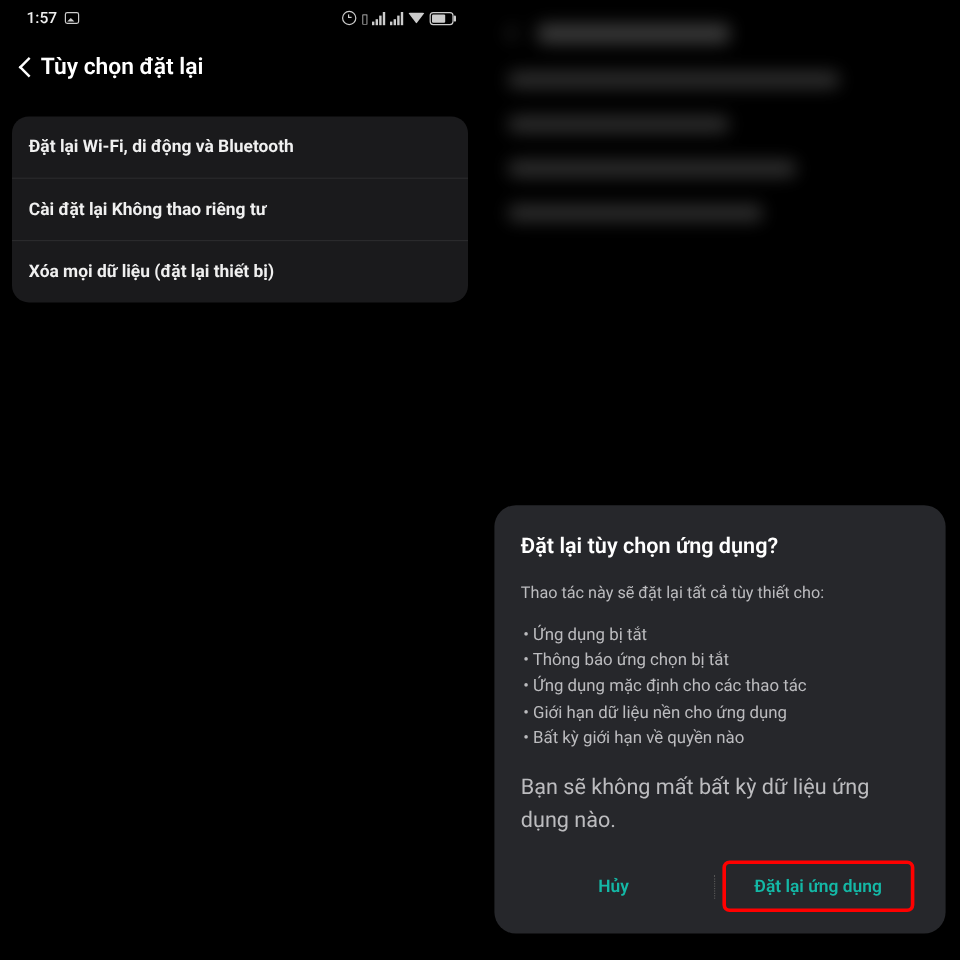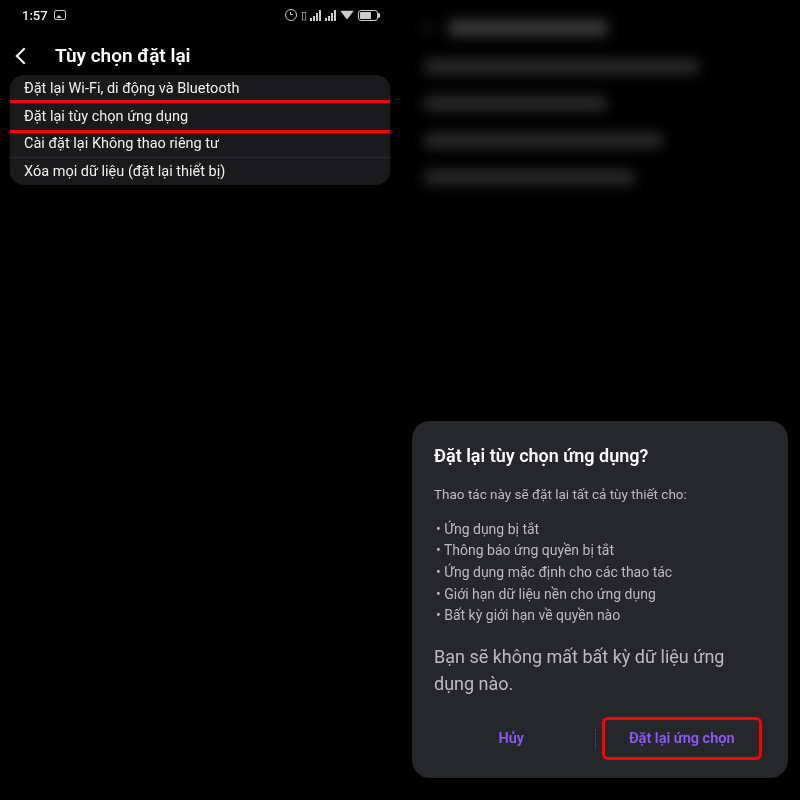--- a/index.html
+++ b/index.html
@@ -37,46 +37,47 @@
     border-radius: 2px;
     position: relative;
   }
   .pic-icon::after{
     content:""; position:absolute; left:1px; bottom:1px;
     width:0;height:0;border-left:3px solid transparent;border-right:3px solid transparent;border-bottom:3px solid #ccc;
   }
   .header {
     display: flex;
     align-items: center;
-    gap: 25px;
-    padding: 14px 18px 8px 18px;
+    gap: 4px;
+    padding: 14px 18px 30px 18px;
   }
   .back-chevron {
     width: 12px; height: 12px;
     border-left: 2px solid #fff;
     border-bottom: 2px solid #fff;
     transform: rotate(45deg);
   }
   .header-title {
     font-size: 19px;
     font-weight: 600;
     color: #fff;
   }
   .settings-card {
     margin: 0 10px;
     background: #1a1a1c;
     border-radius: 14px;
     overflow: hidden;
   }
   .settings-item {
-    padding: 5px 14px;
+    padding: 17px 14px;
     font-size: 14.5px;
     color: #f0f0f0;
     border-bottom: 1px solid #2a2a2c;
     position: relative;
+    font-weight: bold;
   }
   .settings-item:last-child { border-bottom: none; }
   .hl-red {
     border: 3px solid #ff0000;
     margin: -3px;
     z-index: 5;
   }
   
   .blur-area {
     padding: 20px 24px;
@@ -132,21 +133,21 @@
     justify-content: space-around;
     align-items: center;
     padding: 6px 0 8px 0;
     gap: 6px;
   }
   .dialog-btn {
     flex: 1;
     text-align: center;
     font-size: 14.5px;
     font-weight: 600;
-    color: #8b5cf6;
+    color: #14b8a6;
     padding: 10px 2px;
     border-radius: 6px;
   }
   .vdiv {
     width: 0px;
     height: 20px;
     border-left: 1px dotted #555;
   }
   .hl-red-btn {
     border: 3px solid #ff0000;
@@ -206,23 +207,20 @@
 
   <div class="header">
     <div class="back-chevron"></div>
     <div class="header-title">Tùy chọn đặt lại</div>
   </div>
 
   <div class="settings-card">
     <div class="settings-item">
       <span>Đặt lại Wi-Fi, di động và Bluetooth</span>
     </div>
-    <div class="settings-item hl-red">
-      <span>Đặt lại tùy chọn ứng dụng</span>
-    </div>
     <div class="settings-item">
       <span>Cài đặt lại Không thao riêng tư</span>
     </div>
     <div class="settings-item">
       <span>Xóa mọi dữ liệu (đặt lại thiết bị)</span>
     </div>
   </div>
 </div>
 
 <div class="pane">
@@ -236,25 +234,25 @@
     <div class="blur-line" style="width:52%"></div>
     <div class="blur-line" style="width:68%"></div>
     <div class="blur-line" style="width:60%"></div>
   </div>
 
   <div class="dialog">
     <div class="dialog-title">Đặt lại tùy chọn ứng dụng?</div>
     <div class="dialog-lead">Thao tác này sẽ đặt lại tất cả tùy thiết cho:</div>
     <ul class="dialog-list">
       <li>Ứng dụng bị tắt</li>
-      <li>Thông báo ứng quyền bị tắt</li>
+      <li>Thông báo ứng chọn bị tắt</li>
       <li>Ứng dụng mặc định cho các thao tác</li>
       <li>Giới hạn dữ liệu nền cho ứng dụng</li>
       <li>Bất kỳ giới hạn về quyền nào</li>
     </ul>
     <div class="dialog-note">Bạn sẽ không mất bất kỳ dữ liệu ứng dụng nào.</div>
     <div class="dialog-actions">
       <div class="dialog-btn">Hủy</div>
       <div class="vdiv"></div>
-      <div class="dialog-btn hl-red-btn">Đặt lại ứng chọn</div>
+      <div class="dialog-btn hl-red-btn">Đặt lại ứng dụng</div>
     </div>
   </div>
 </div>
 
 </body></html>

